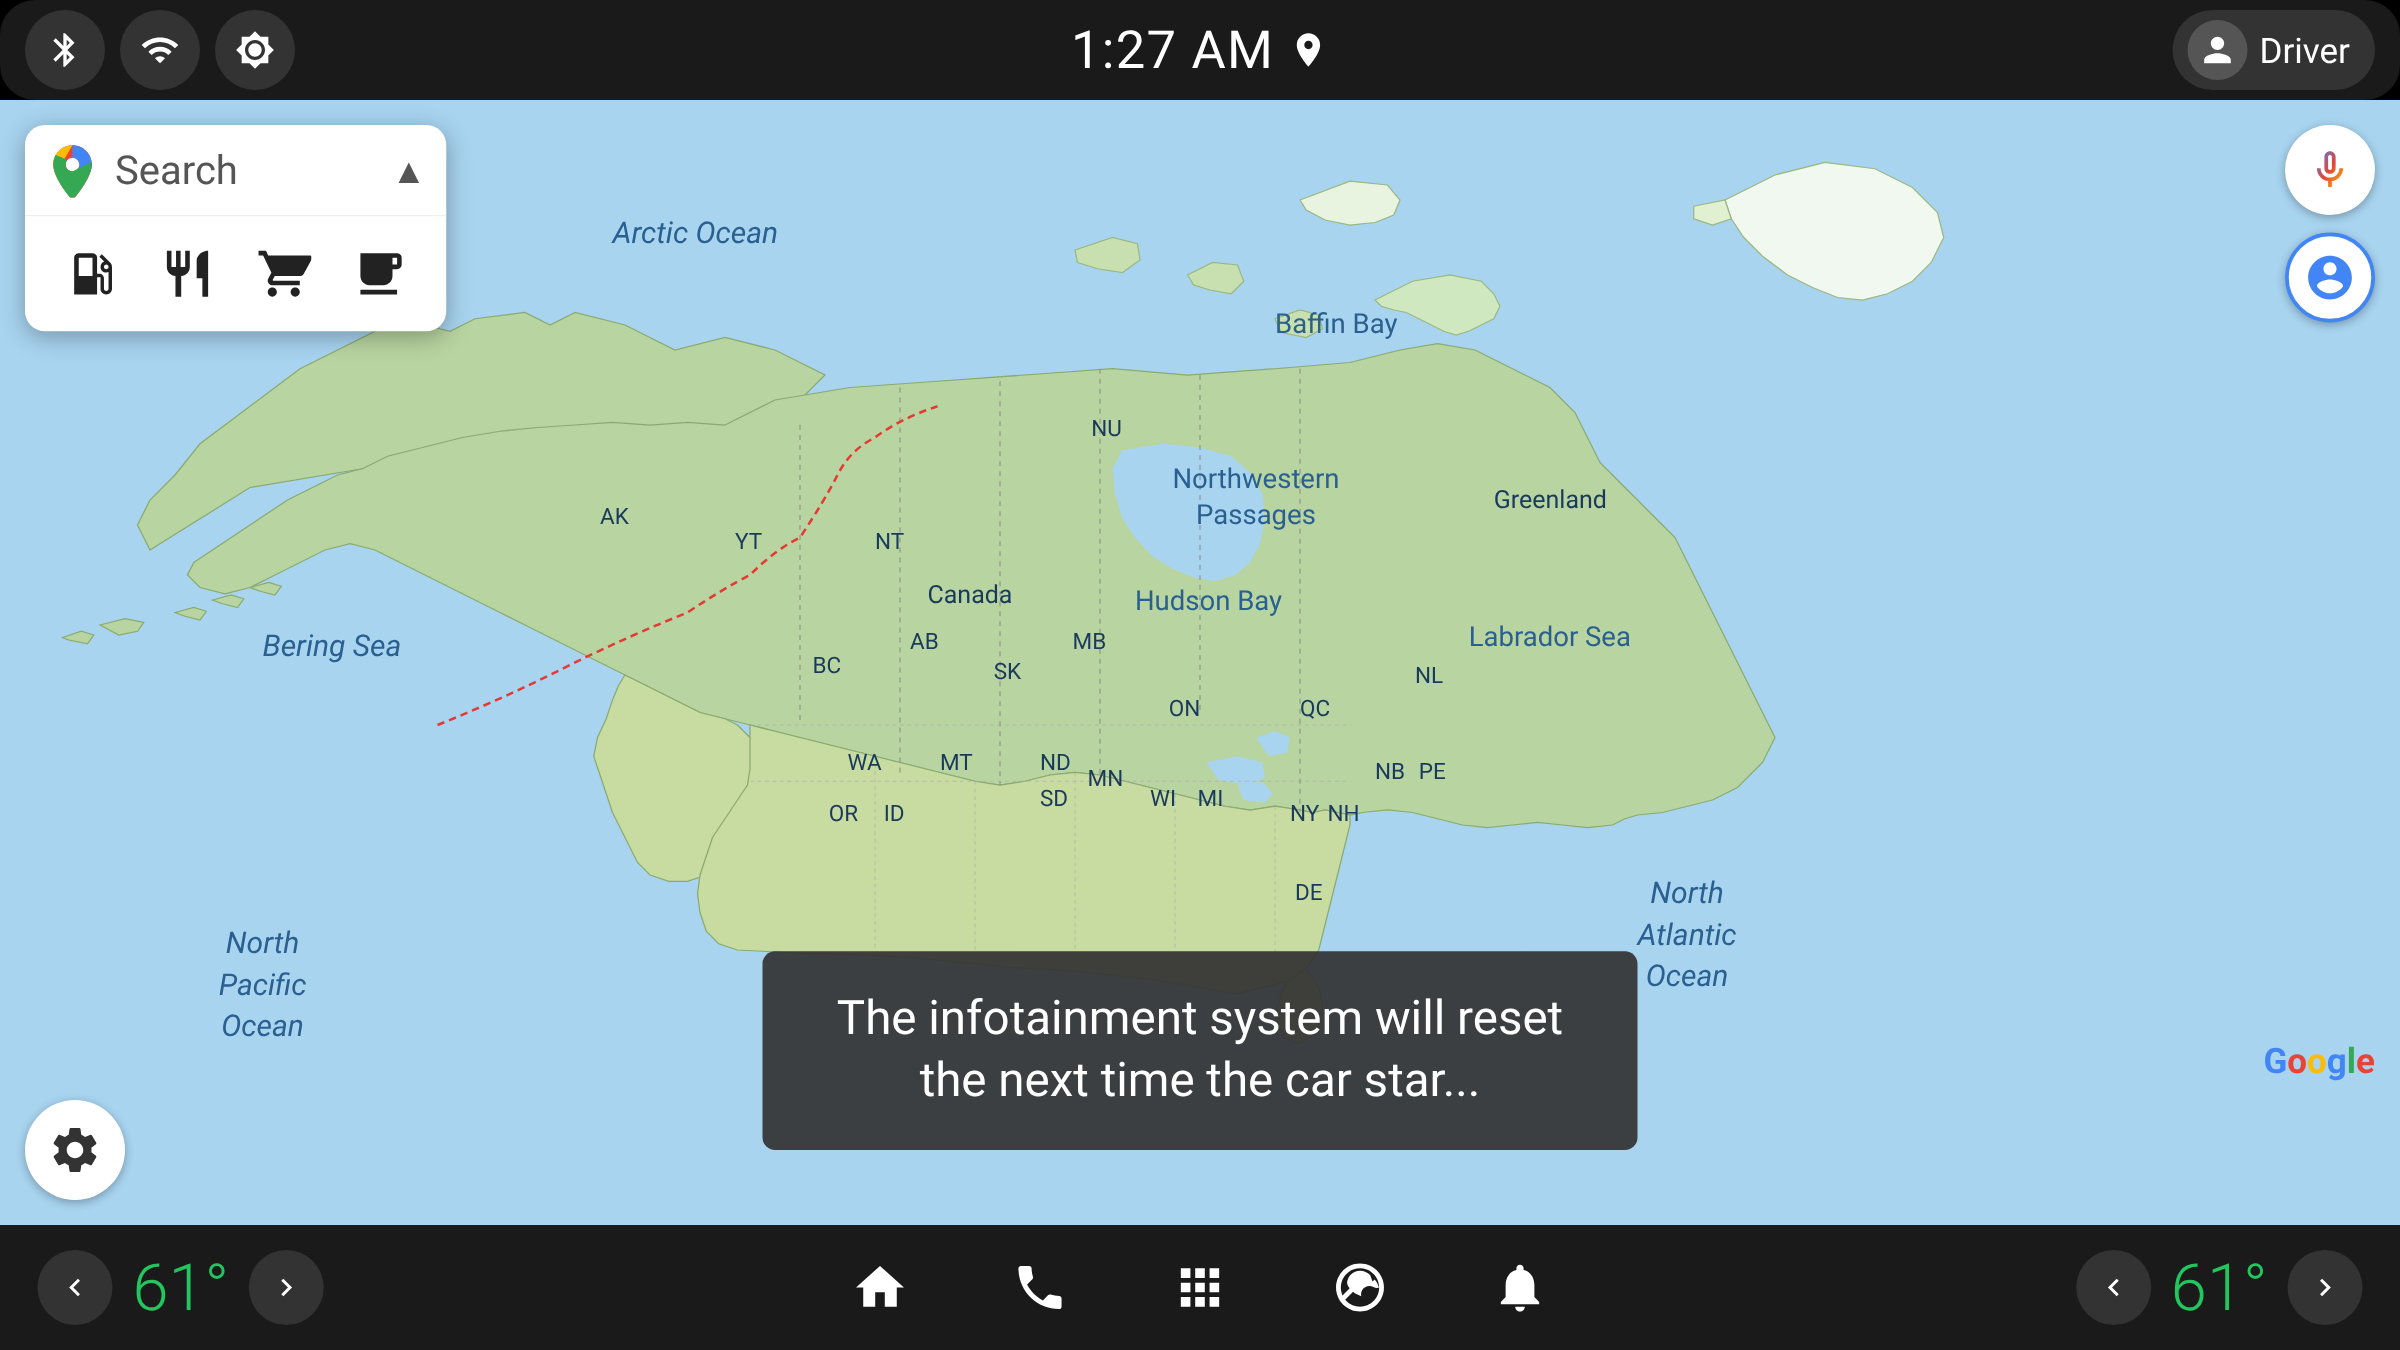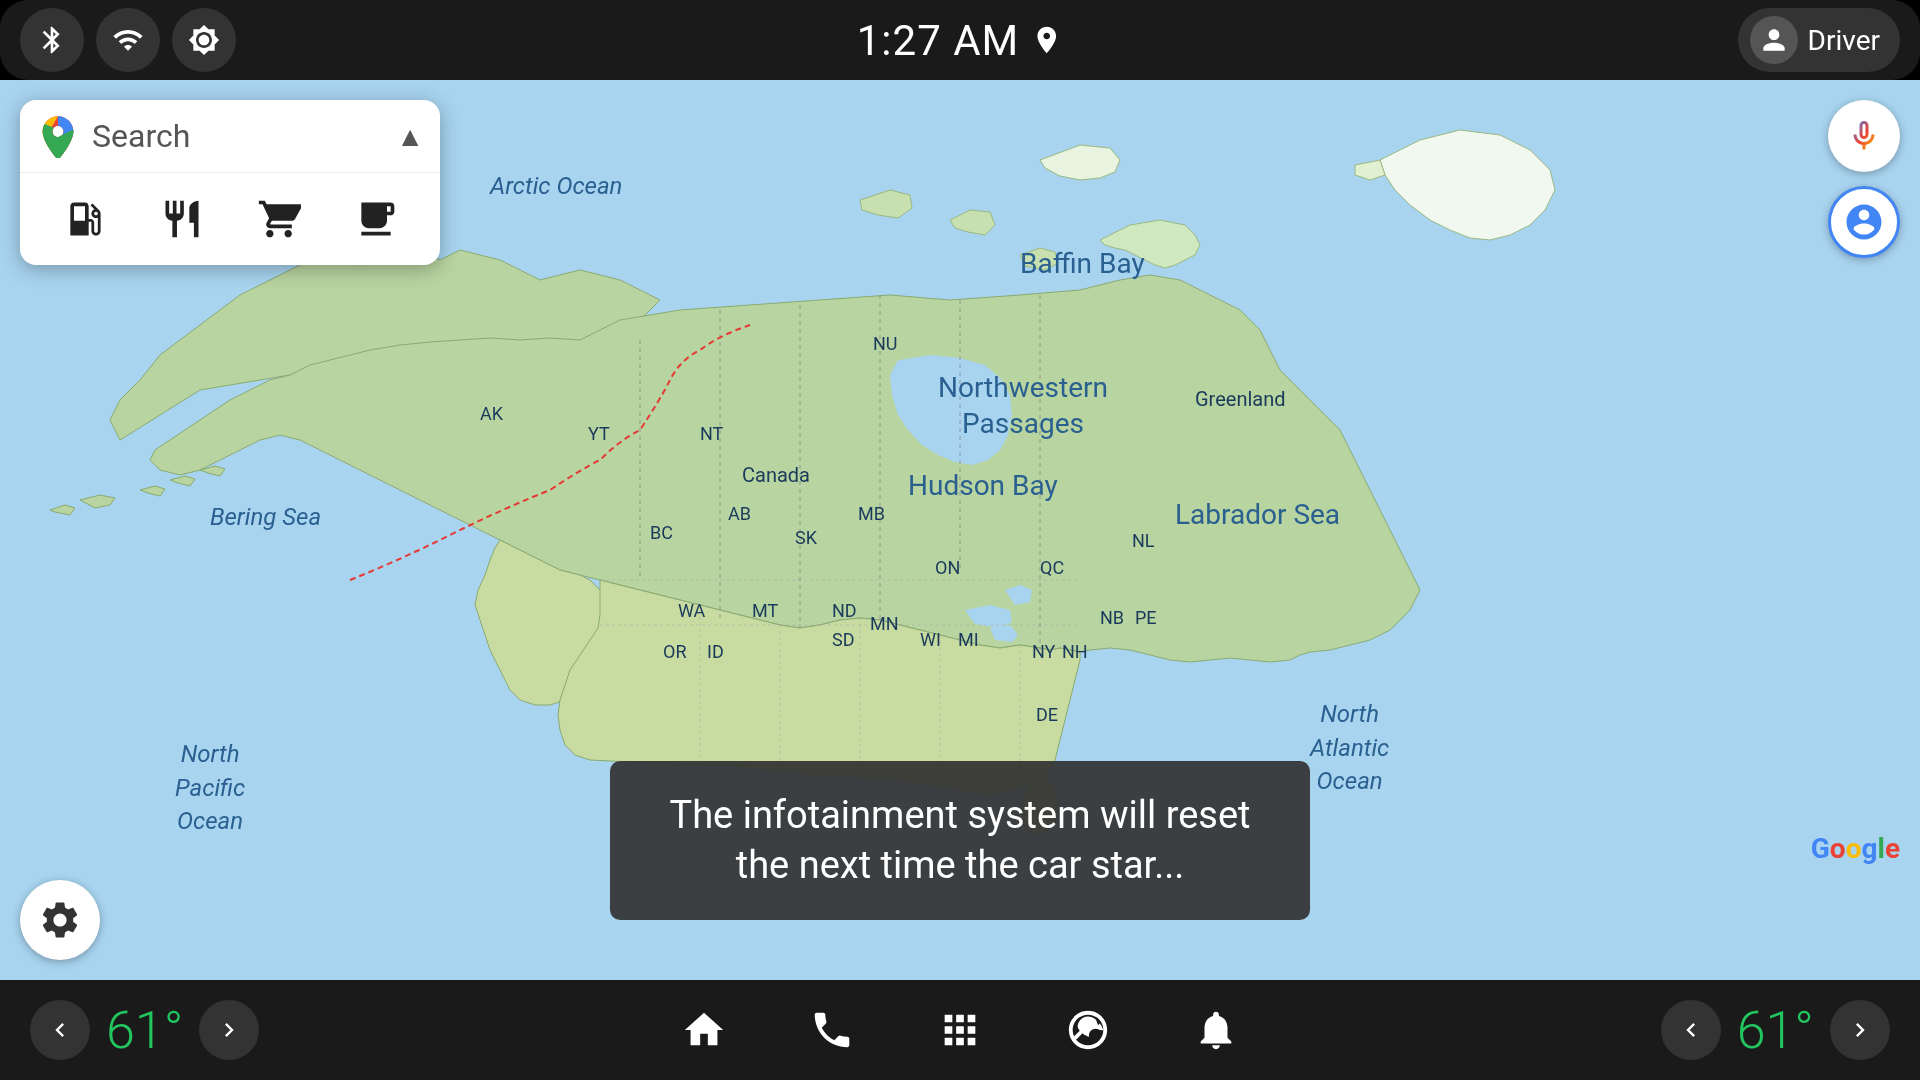--- a/index.html
+++ b/index.html
@@ -119,28 +119,28 @@
       position: absolute;
       color: #1a3a5c;
       font-size: 24px;
       font-weight: 400;
       pointer-events: none;
       white-space: nowrap;
     }
     .map-label.ocean { color: #2a6090; font-style: italic; }
     .map-label.country { color: #1a3a5c; font-size: 20px; }
     .map-label.state { color: #1a3a5c; font-size: 18px; }
-    .map-label.feature { color: #2a6090; font-size: 28px; }
+    .map-label.feature { color: #2a6090; font-size: 22px; }
 
     
     .search-panel {
       position: absolute;
       top: 100px;
       left: 20px;
-      width: 420px;
+      width: 337px;
       background: white;
       border-radius: 16px;
       padding: 0;
       box-shadow: 0 4px 20px rgba(0,0,0,0.3);
       z-index: 200;
     }
     .search-bar {
       display: flex;
       align-items: center;
       padding: 14px 16px;

